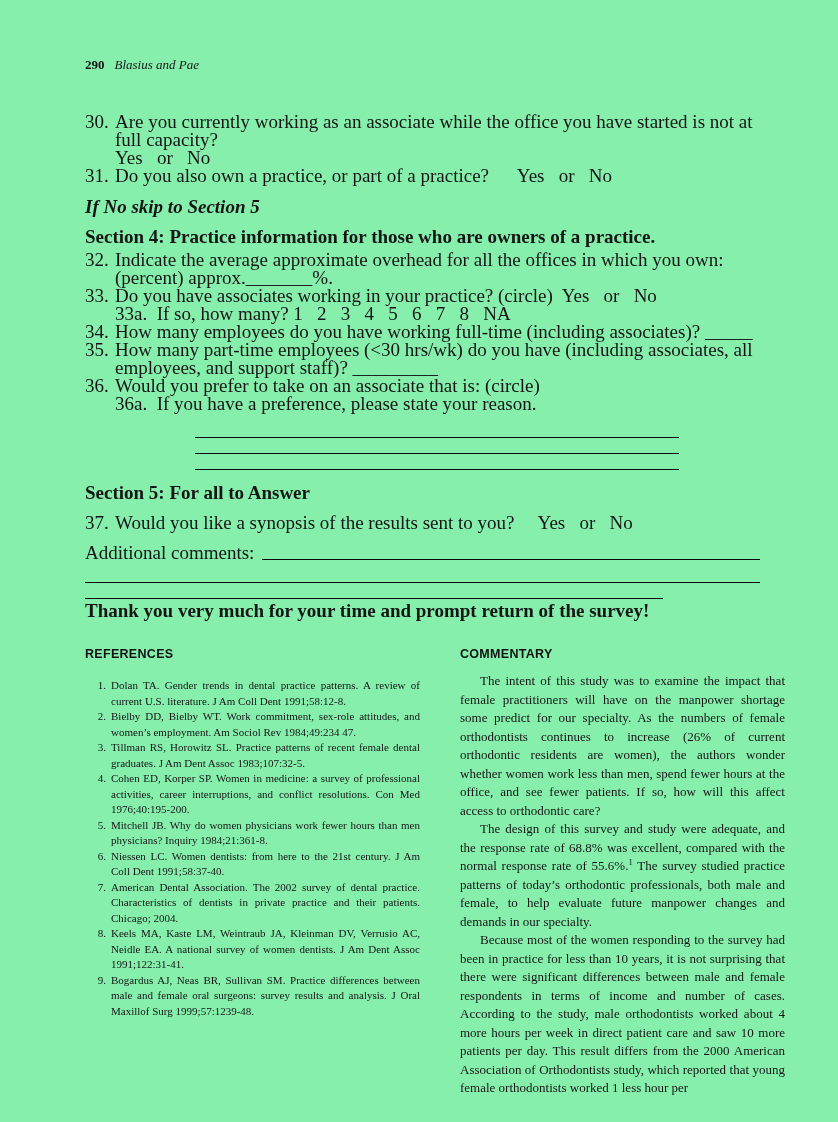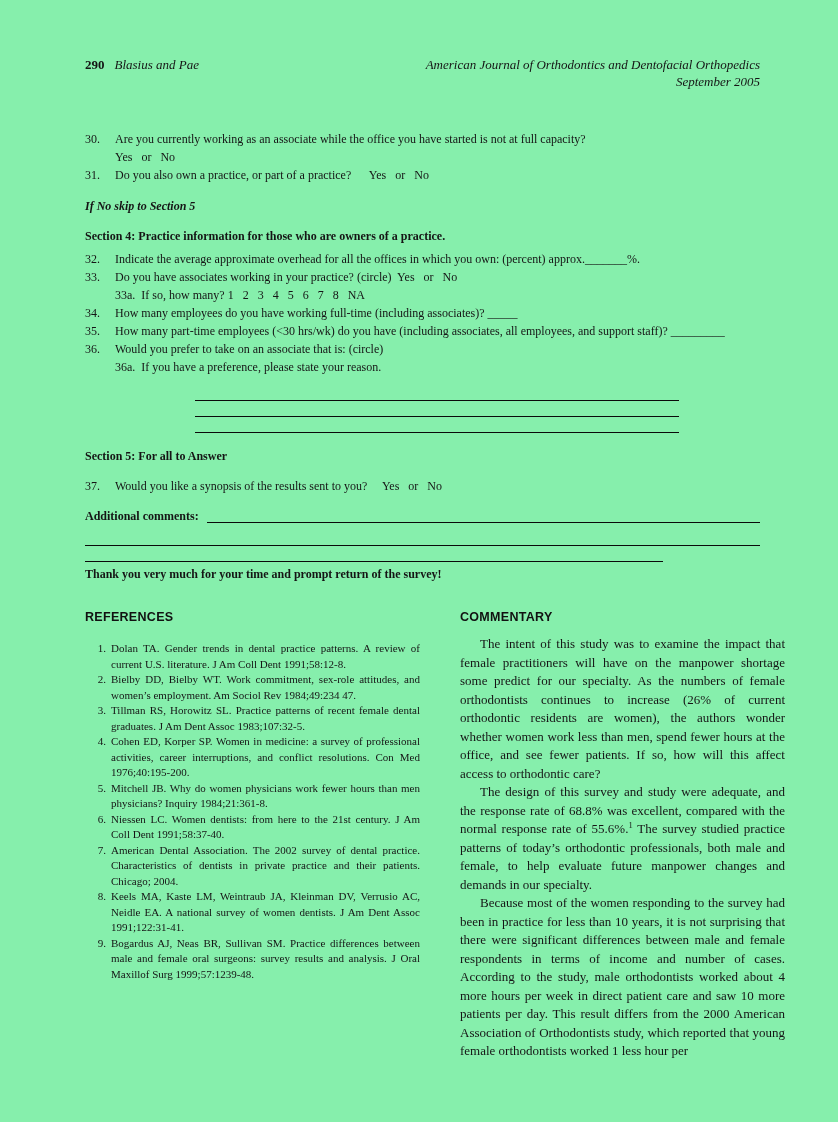--- a/index.html
+++ b/index.html
@@ -9,32 +9,32 @@
     padding:56px 78px 20px 85px;
     font-family:"Liberation Serif",serif;
   }
   
   .pg-header{display:flex;justify-content:space-between;font-size:13px;line-height:1.32;margin-bottom:40px;}
   .ph-left{white-space:nowrap;}
   .pg-num{font-weight:bold;margin-right:10px;}
   .pg-authors{font-style:italic;}
   .ph-right{text-align:right;font-style:italic;}
   
-  .survey{font-size:12px;line-height:18px;}
+  .survey{font-size:19px;line-height:18px;}
   .q-row{display:flex;}
   .q-num{flex:none;width:30px;}
   .q-text{flex:1;white-space:pre-wrap;}
   .q-cont{padding-left:30px;white-space:pre-wrap;}
   .note-bi{font-weight:bold;font-style:italic;margin-top:13px;}
   .sec-heading{font-weight:bold;margin-top:12px;margin-bottom:5px;}
   .sec-heading.sec5{margin-top:14px;margin-bottom:0;}
   .blank-lines{margin:9px 0 0 110px;width:484px;}
   .blank-line{height:15px;border-bottom:1.6px solid #0a0a0a;}
   .q37{margin-top:12px;justify-content:space-between;}
-  .addl-row{display:flex;margin-top:12px;font-weight:bold;}
+  .addl-row{display:flex;margin-top:12px;font-weight:normal;}
   .addl-label{flex:none;}
   .fill-line{flex:1;border-bottom:1.6px solid #0a0a0a;margin-left:8px;transform:translateY(-2px);}
   .full-line{height:20px;border-bottom:1.6px solid #0a0a0a;}
   .full-line.short{width:578px;height:15px;}
   .closing{font-weight:bold;margin-top:3px;}
   
   .twocol{display:grid;grid-template-columns:335px 325px;column-gap:15px;margin-top:27px;gap:40px;}
   .col-heading{font-family:"Liberation Sans",sans-serif;font-weight:bold;font-size:12.5px;letter-spacing:.3px;color:#111;}
   .refs{margin-top:17px;font-size:11px;line-height:15.5px;}
   .ref{display:flex;}
@@ -45,24 +45,20 @@
   .cpara sup{font-size:8.5px;line-height:0;}
 </style>
 </head>
 <body>
 
 <div class="page">
 
   <div class="pg-header">
     <div class="ph-left">
       <span class="pg-num">290</span><span class="pg-authors">Blasius and Pae</span>
-    </div>
-    <div class="ph-right">
-      <div>American Journal of Orthodontics and Dentofacial Orthopedics</div>
-      <div>September 2005</div>
     </div>
   </div>
 
   <div class="survey">
 
     <div class="q-row">
       <span class="q-num">30.</span>
       <span class="q-text">Are you currently working as an associate while the office you have started is not at full capacity?</span>
     </div>
     <div class="q-cont">Yes   or   No</div>

